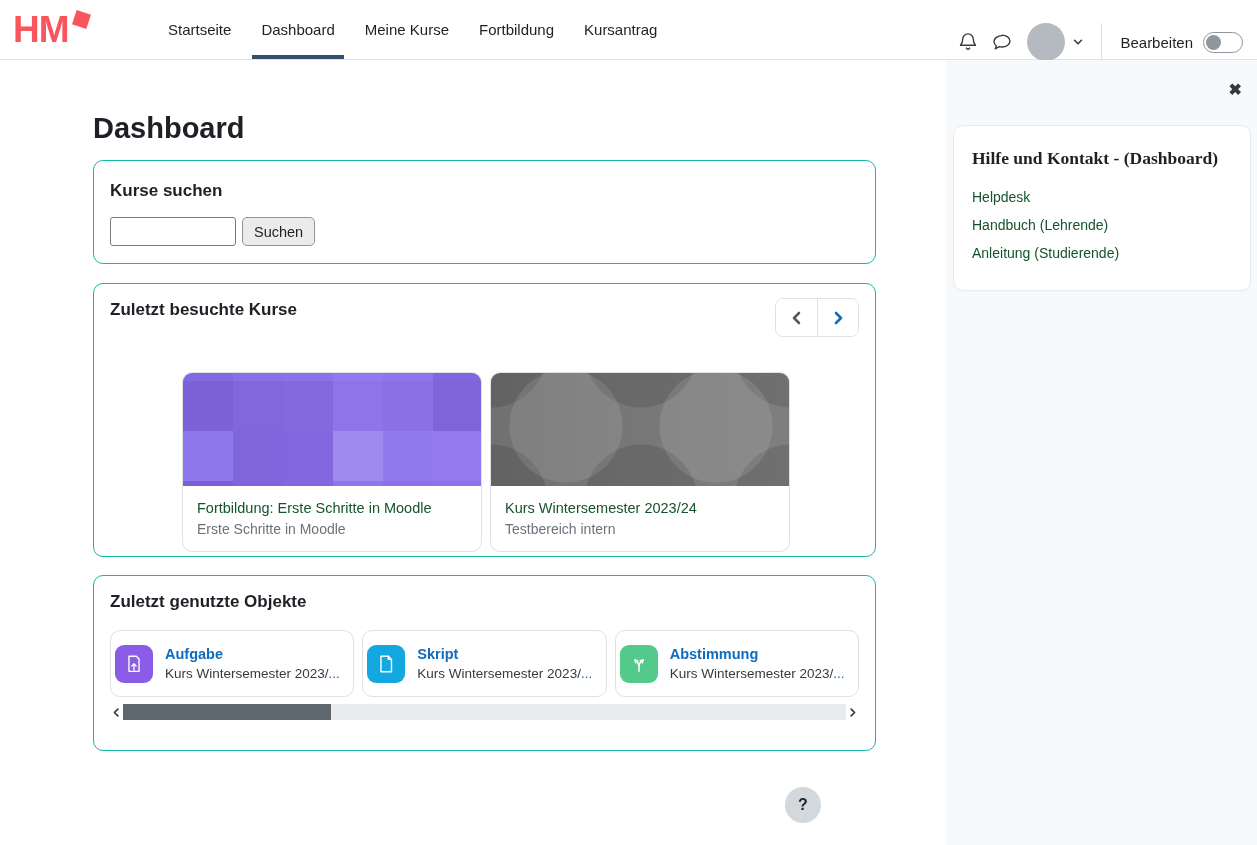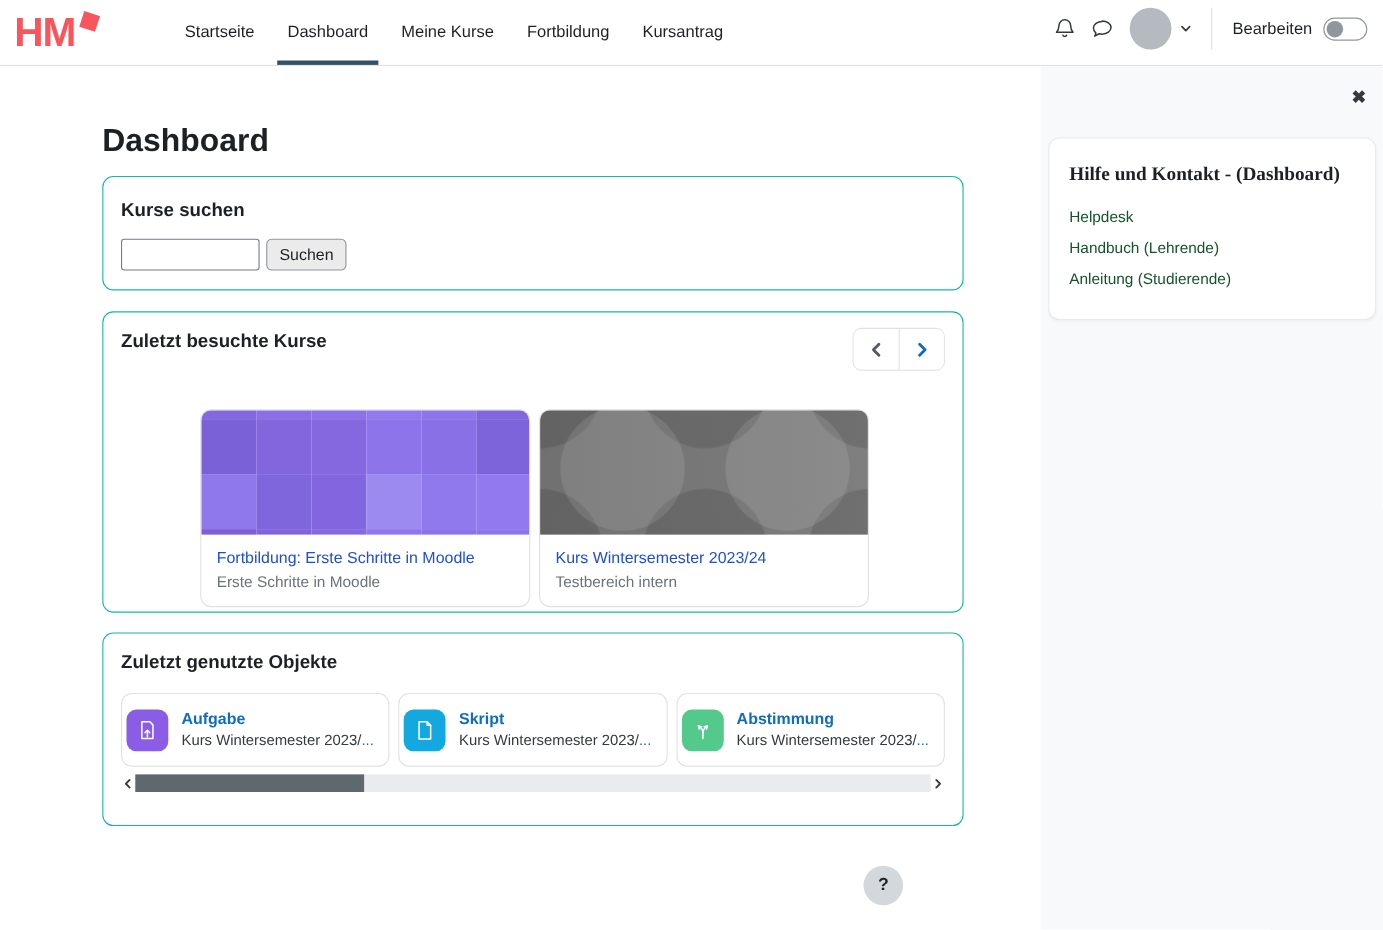--- a/index.html
+++ b/index.html
@@ -19,21 +19,21 @@
   .logo-text { color:#f8555c; font-size:37px; font-weight:bold; letter-spacing:-1px; line-height:48px; }
   .logo-diamond { width:15px; height:15px; background:#f8555c; transform:rotate(18deg); margin:6px 0 0 5px; }
   .nav { display:flex; align-items:center; height:100%; margin-left:32px; gap:4px; }
   .nav-item {
     position:relative; color:#1d2125; font-size:15px; padding:0 13px; height:100%;
     display:flex; align-items:center;
   }
   .nav-item.active::after {
     content:""; position:absolute; left:4px; right:4px; bottom:0; height:4px; background:#33506b;
   }
-  .header-right { position:absolute; right:14px; top:0; height:52px; display:flex; align-items:center; }
+  .header-right { position:absolute; right:14px; top:16px; height:52px; display:flex; align-items:center; }
   .hicon { width:34px; height:34px; display:flex; align-items:center; justify-content:center; cursor:pointer; }
   .avatar { width:38px; height:38px; border-radius:50%; background:#b4bac0; margin-left:8px; cursor:pointer; }
   .chev-down { margin:0 10px 0 6px; cursor:pointer; display:flex; }
   .vdivider { width:1px; height:38px; background:#dee2e6; margin:0 18px 0 6px; }
   .edit-label { font-size:15px; color:#1d2125; margin-right:10px; }
   .toggle {
     width:40px; height:21px; border:1px solid #8f969e; border-radius:11px; background:#fff;
     position:relative; cursor:pointer;
   }
   .toggle .knob { position:absolute; left:2px; top:2px; width:15px; height:15px; border-radius:50%; background:#8f969e; }
@@ -73,21 +73,21 @@
   .circles-img {
     background-color:#757575;
     background-image:
       radial-gradient(circle at center, rgba(255,255,255,0.10) 0 56px, rgba(255,255,255,0) 57px),
       radial-gradient(circle at center, rgba(0,0,0,0.12) 0 56px, rgba(0,0,0,0) 57px),
       linear-gradient(90deg, rgba(0,0,0,0.04), rgba(255,255,255,0.07));
     background-size:150px 150px, 150px 150px, 100% 100%;
     background-position:0px -22px, 75px 53px, 0 0;
   }
   .course-body { padding:12px 14px 14px 14px; }
-  .course-link { display:block; color:#1d4ed8; font-size:14.5px; line-height:1.4; }
+  .course-link { display:block; color:#14532d; font-size:14.5px; line-height:1.4; }
   .course-cat { color:#6a737b; font-size:14px; margin-top:3px; }
 
   
   .gc { width:50px; }
   .g1{background:#8468e0}.g2{background:#8b6fe6}.g3{background:#8d71e8}.g4{background:#9279ee}.g5{background:#8f75ec}.g6{background:#8166dd}
   .g7{background:#7b61d8}.g8{background:#8166dd}.g9{background:#8468e0}.g10{background:#8d74ea}.g11{background:#8a70e7}.g12{background:#7e64db}
   .g13{background:#8f77ec}.g14{background:#7f66dc}.g15{background:#8266df}.g16{background:#9c8af1}.g17{background:#9078ed}.g18{background:#9379ef}
   .g19{background:#7a5fd5}.g20{background:#8065da}.g21{background:#8368de}.g22{background:#8f76ea}.g23{background:#8c72e8}.g24{background:#8e74ea}
 
   

